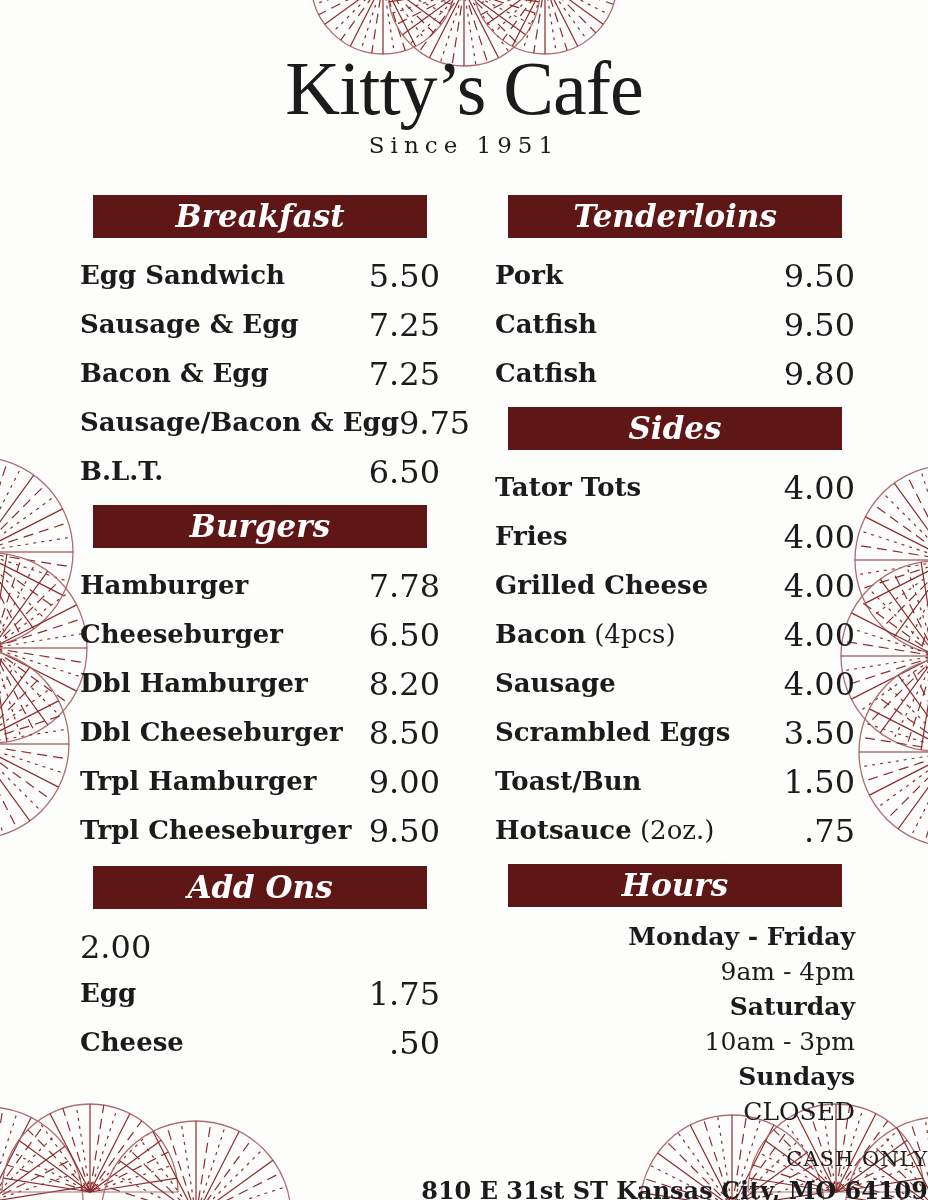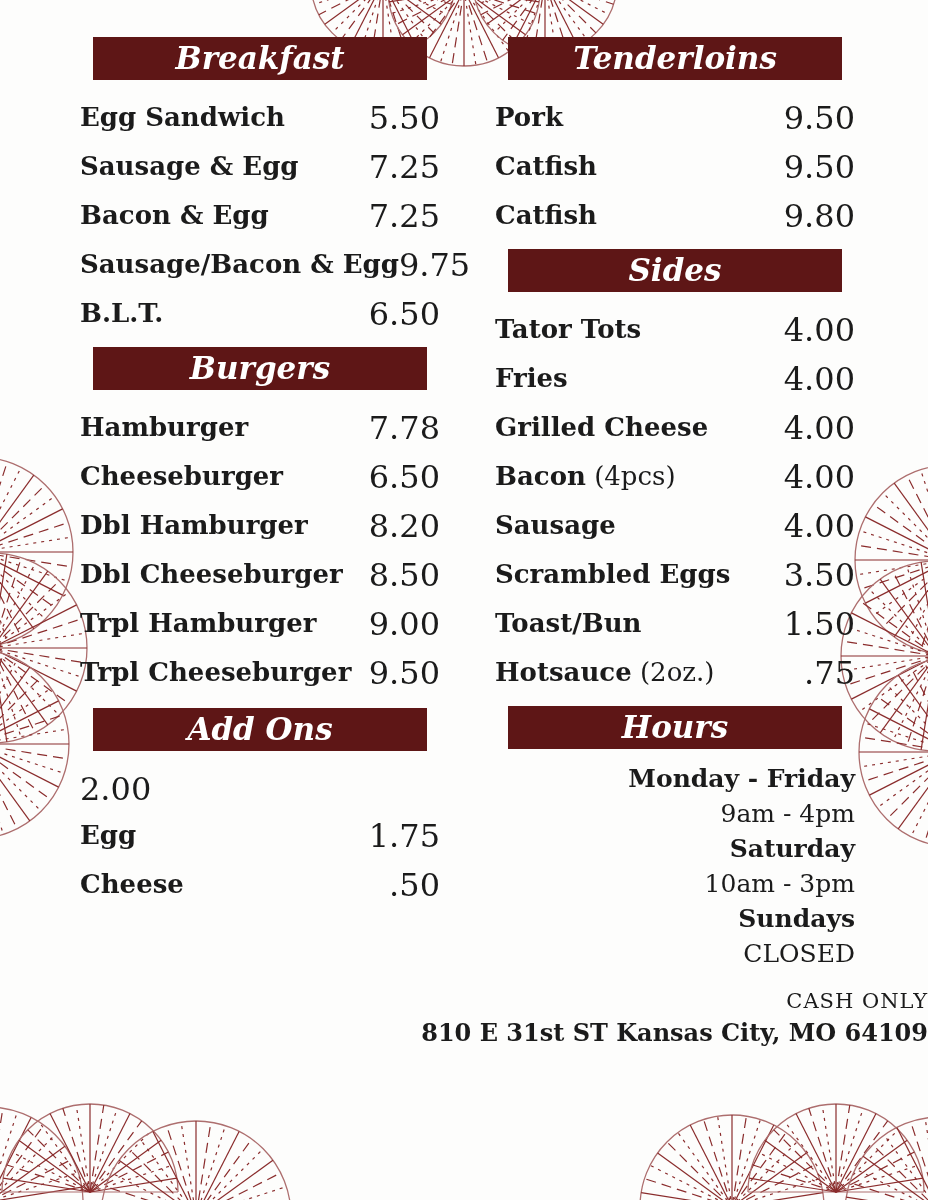--- a/index.html
+++ b/index.html
@@ -419,20 +419,24 @@
           <line x1="0" y1="0" x2="67.2" y2="-67.2" stroke="#8a2c2c" stroke-width="1.2" stroke-dasharray="3 5"></line>
           <line x1="0" y1="0" x2="76.9" y2="-55.8" stroke="#8a2c2c" stroke-width="1.2"></line>
           <line x1="0" y1="0" x2="84.6" y2="-43.1" stroke="#8a2c2c" stroke-width="1.2" stroke-dasharray="10 6"></line>
           <line x1="0" y1="0" x2="90.4" y2="-29.4" stroke="#8a2c2c" stroke-width="1.2" stroke-dasharray="3 5"></line>
           <line x1="0" y1="0" x2="93.8" y2="-14.9" stroke="#8a2c2c" stroke-width="1.2"></line>
         </g>
       </g>
   </svg>
 
   <div class="content">
+    <div class="header">
+      <h1 class="title">Kitty’s Cafe</h1>
+      <div class="subtitle">Since 1951</div>
+    </div>
 
     <div class="columns">
       <div class="col" id="col-left">
           <section class="section">
             <div class="banner">Breakfast</div>
             <div class="menu-row">
               <span class="item-name">Egg Sandwich</span>
               <span class="item-price">5.50</span>
             </div>
             <div class="menu-row">

